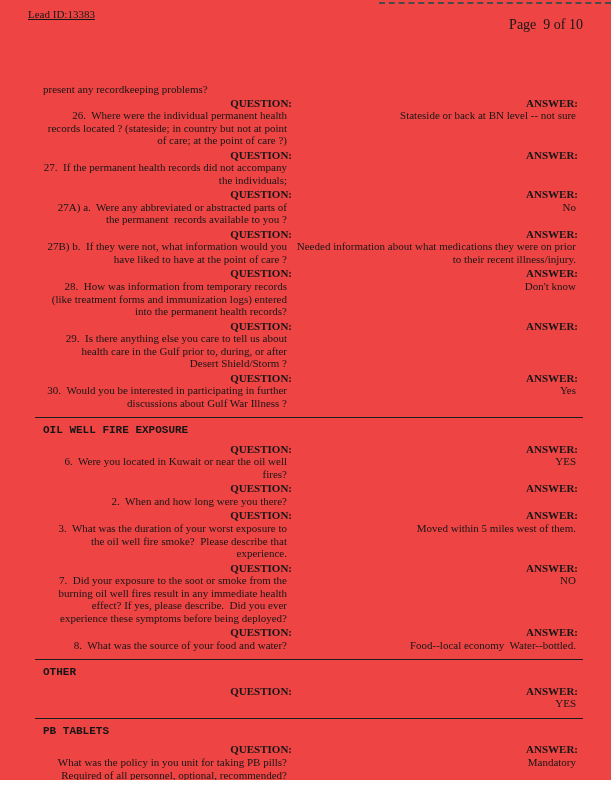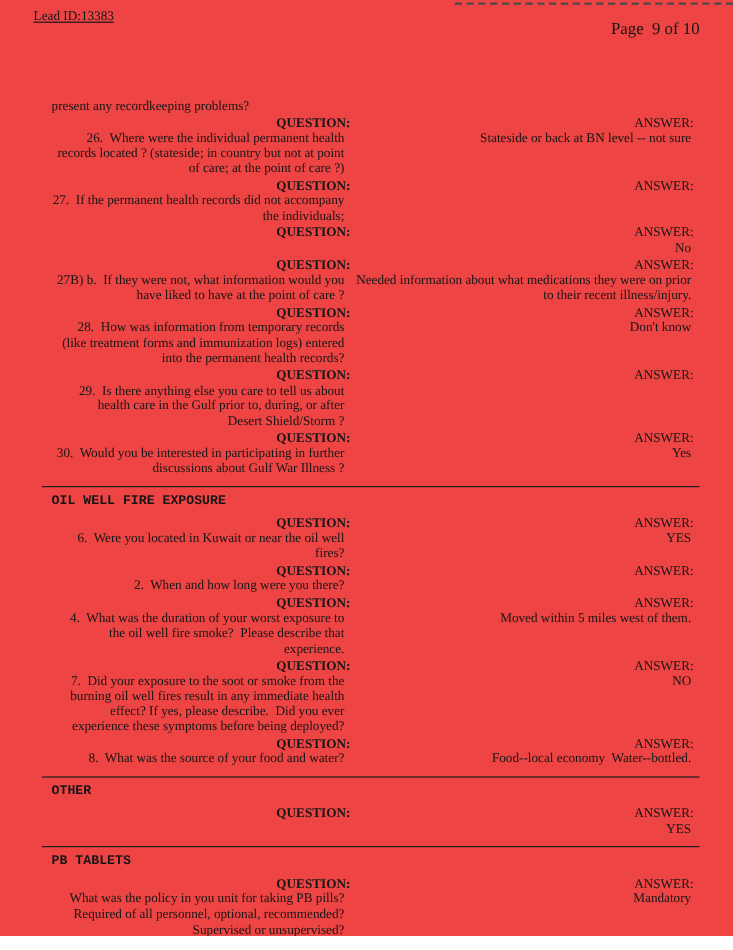--- a/index.html
+++ b/index.html
@@ -42,21 +42,21 @@
     position: absolute;
     top: 83px;
     left: 40px;
     right: 33px;
   }
   .intro { padding-left: 3px; margin-bottom: 1px; }
   .qa-row { display: flex; margin-bottom: 2px; text-align: right; }
   .q-col { flex: 0 0 252px; width: 252px; }
   .a-col { flex: 1; min-width: 0; }
   .q-label { font-weight: bold; padding-left: 17px; }
-  .a-label { font-weight: normal; padding-left: 12px; }
+  .a-label { font-weight: bold; padding-left: 12px; }
   .q-text { padding-left: 3px; padding-right: 5px; white-space: pre-wrap; }
   .a-text { white-space: pre-wrap; padding-right: 2px; }
   .sec-rule {
     border: none;
     border-top: 1px solid #1d1d1d;
     margin: 8px 0 6px -5px;
     width: calc(100% + 10px);
     height: 0;
   }
   .sec-title { font-weight: bold; padding-left: 3px; margin-bottom: 6px; font-family: Liberation Mono, monospace; }
@@ -87,20 +87,21 @@
             <div class="q-label">QUESTION:</div>
             <div class="q-text">27.  If the permanent health records did not accompany the individuals;</div>
           </div>
           <div class="a-col">
             <div class="a-label">ANSWER:</div>
           </div>
         </div>
         <div class="qa-row">
           <div class="q-col">
             <div class="q-label">QUESTION:</div>
+            <div class="q-text">27A) a.  Were any abbreviated or abstracted parts of the permanent  records available to you ?</div>
           </div>
           <div class="a-col">
             <div class="a-label">ANSWER:</div>
             <div class="a-text">No</div>
           </div>
         </div>
         <div class="qa-row">
           <div class="q-col">
             <div class="q-label">QUESTION:</div>
             <div class="q-text">27B) b.  If they were not, what information would you have liked to have at the point of care ?</div>
@@ -157,21 +158,21 @@
             <div class="q-label">QUESTION:</div>
             <div class="q-text">2.  When and how long were you there?</div>
           </div>
           <div class="a-col">
             <div class="a-label">ANSWER:</div>
           </div>
         </div>
         <div class="qa-row">
           <div class="q-col">
             <div class="q-label">QUESTION:</div>
-            <div class="q-text">4.  What was the duration of your worst exposure to the oil well fire smoke?  Please describe that experience.</div>
+            <div class="q-text">3.  What was the duration of your worst exposure to the oil well fire smoke?  Please describe that experience.</div>
           </div>
           <div class="a-col">
             <div class="a-label">ANSWER:</div>
             <div class="a-text">Moved within 5 miles west of them.</div>
           </div>
         </div>
         <div class="qa-row">
           <div class="q-col">
             <div class="q-label">QUESTION:</div>
             <div class="q-text">7.  Did your exposure to the soot or smoke from the burning oil well fires result in any immediate health effect? If yes, please describe.  Did you ever experience these symptoms before being deployed?</div>

